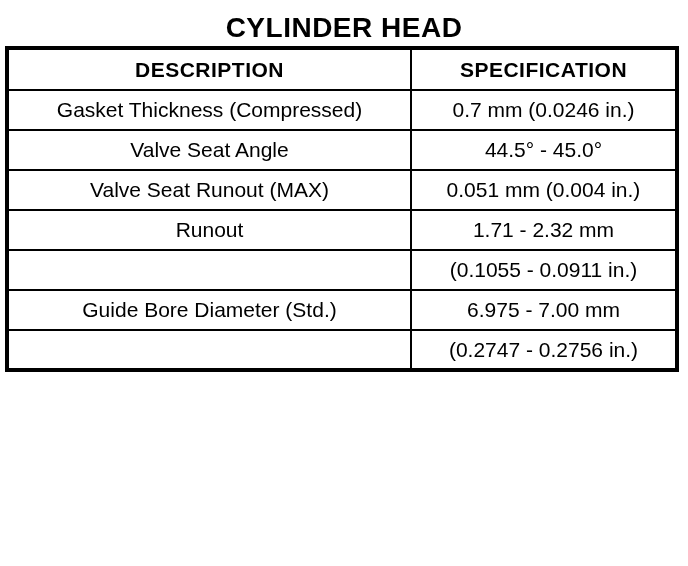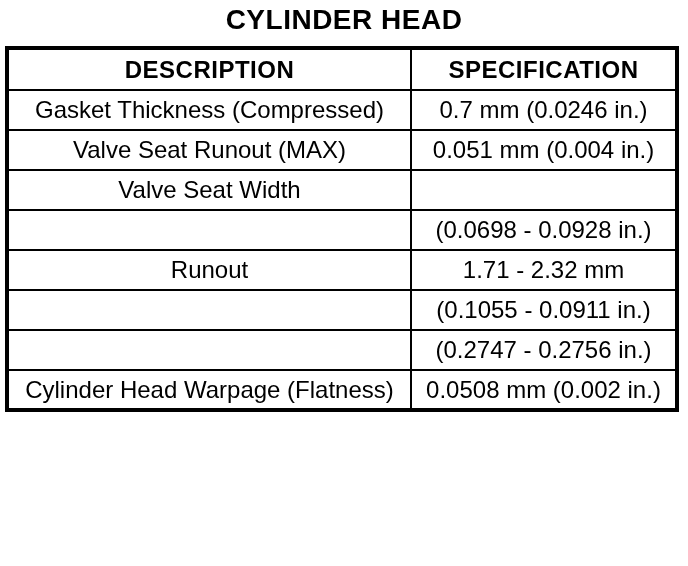--- a/index.html
+++ b/index.html
@@ -9,35 +9,35 @@
     background: #ffffff;
     color: #000000;
     font-family: "Liberation Sans", sans-serif;
     overflow: hidden;
   }
   .page-title {
     text-align: center;
     font-size: 28px;
     font-weight: bold;
     letter-spacing: 0.5px;
-    padding-top: 4px;
+    padding-top: 12px;
     height: 46px;
     border-radius: 8px;
   }
   table.spec-table {
     border-collapse: collapse;
     table-layout: fixed;
     margin-left: 5px;
     width: 670px;
     border: 4px solid #000000;
   }
   table.spec-table th,
   table.spec-table td {
     border: 2px solid #000000;
-    font-size: 24px;
+    font-size: 21px;
     text-align: center;
     vertical-align: middle;
     height: 40px;
     padding: 0 2px;
     white-space: nowrap;
     overflow: hidden;
   }
   table.spec-table th {
     font-weight: bold;
     height: 42px;
@@ -63,41 +63,37 @@
       <th>DESCRIPTION</th>
       <th>SPECIFICATION</th>
     </tr>
   </thead>
   <tbody>
     <tr>
       <td>Gasket Thickness (Compressed)</td>
       <td>0.7 mm (0.0246 in.)</td>
     </tr>
     <tr>
+      <td>Valve Seat Angle</td>
+      <td>44.5° - 45.0°</td>
+    </tr>
+    <tr>
       <td>Valve Seat Runout (MAX)</td>
       <td>0.051 mm (0.004 in.)</td>
-    </tr>
-    <tr>
-      <td class="al-left">Valve Seat Width</td>
-      <td></td>
-    </tr>
-    <tr>
-      <td></td>
-      <td>(0.0698 - 0.0928 in.)</td>
     </tr>
     <tr>
       <td class="al-right">Runout</td>
       <td>1.71 - 2.32 mm</td>
     </tr>
     <tr>
       <td></td>
       <td>(0.1055 - 0.0911 in.)</td>
     </tr>
     <tr>
+      <td>Guide Bore Diameter (Std.)</td>
+      <td>6.975 - 7.00 mm</td>
+    </tr>
+    <tr>
       <td></td>
       <td>(0.2747 - 0.2756 in.)</td>
-    </tr>
-    <tr>
-      <td>Cylinder Head Warpage (Flatness)</td>
-      <td>0.0508 mm (0.002 in.)</td>
     </tr>
   </tbody>
 </table>
 
 </body></html>

